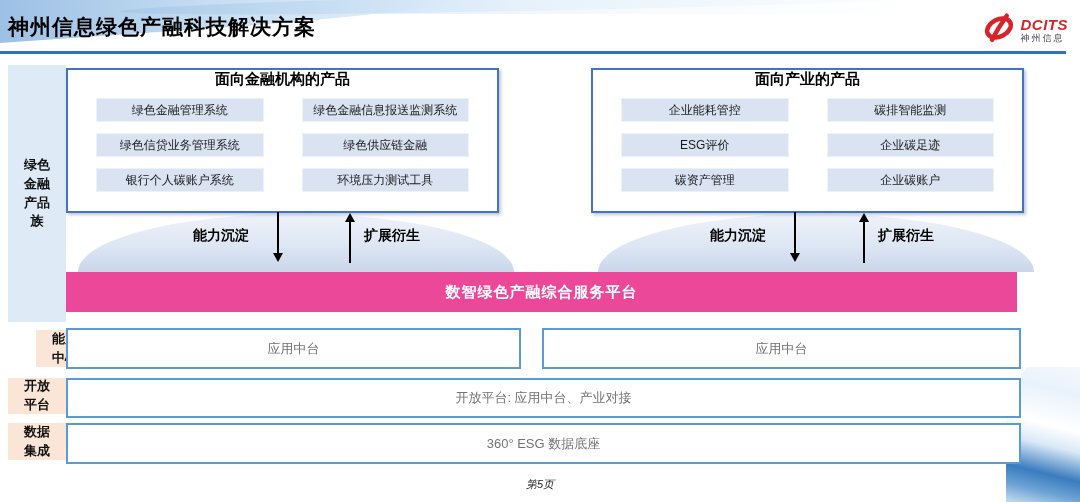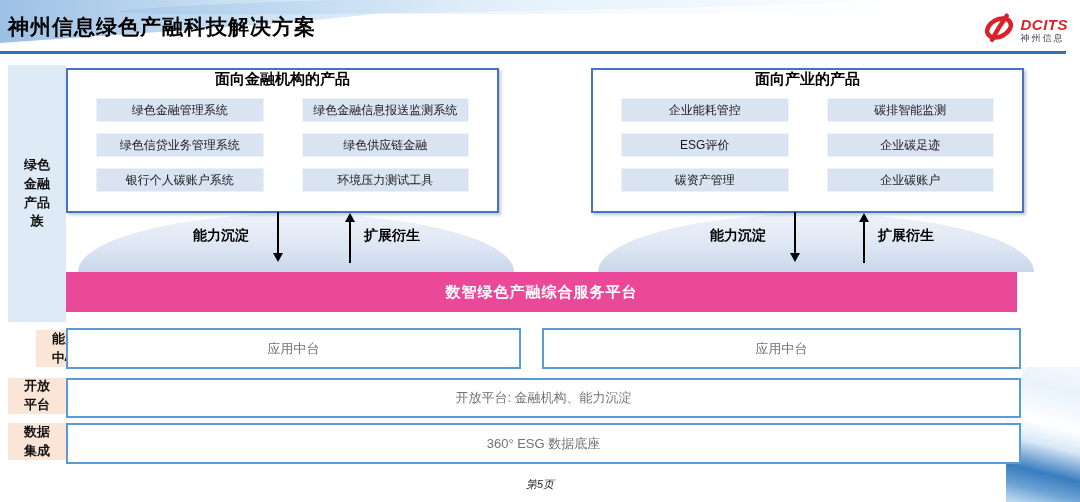--- a/index.html
+++ b/index.html
@@ -164,21 +164,21 @@
   <div class="shaft"></div>
     <div class="head"></div>
 </div>
 <div class="flow-label" style="left:878px; top:227px;">扩展衍生</div>
 
 <div class="platform-bar">数智绿色产融综合服务平台</div>
 
 <div class="row-box cap-app">应用中台</div>
 <div class="row-box cap-model">应用中台</div>
 
-<div class="row-box row-open">开放平台: 金融机构、能力沉淀</div>
+<div class="row-box row-open">开放平台: 应用中台、产业对接</div>
 
 <div class="row-box row-data">360° ESG 数据底座</div>
 
 <div class="footer-page">第5页</div>
 
 <div class="corner-deco">
   <div class="corner-fan"></div>
 </div>
 
 </body></html>

